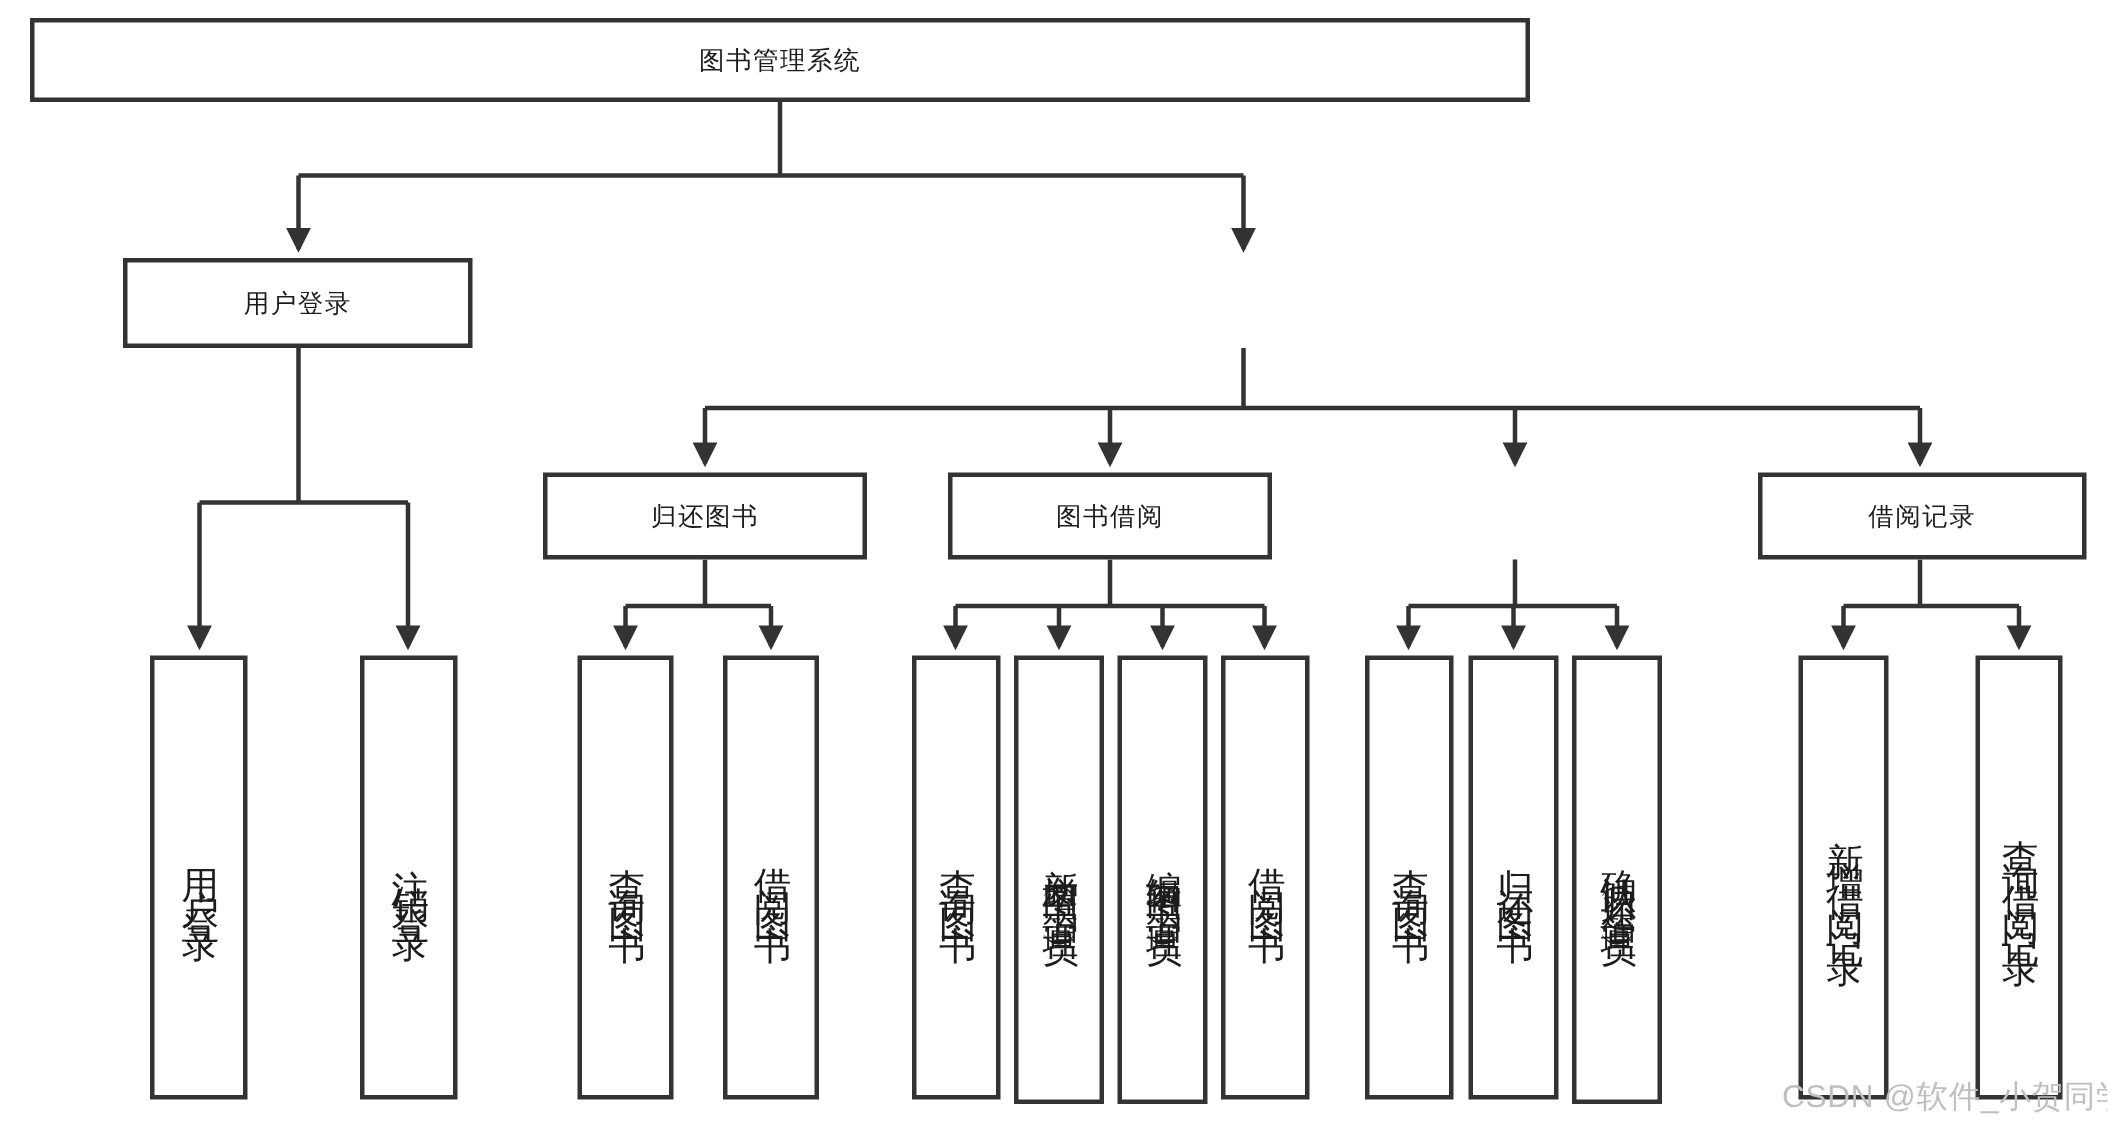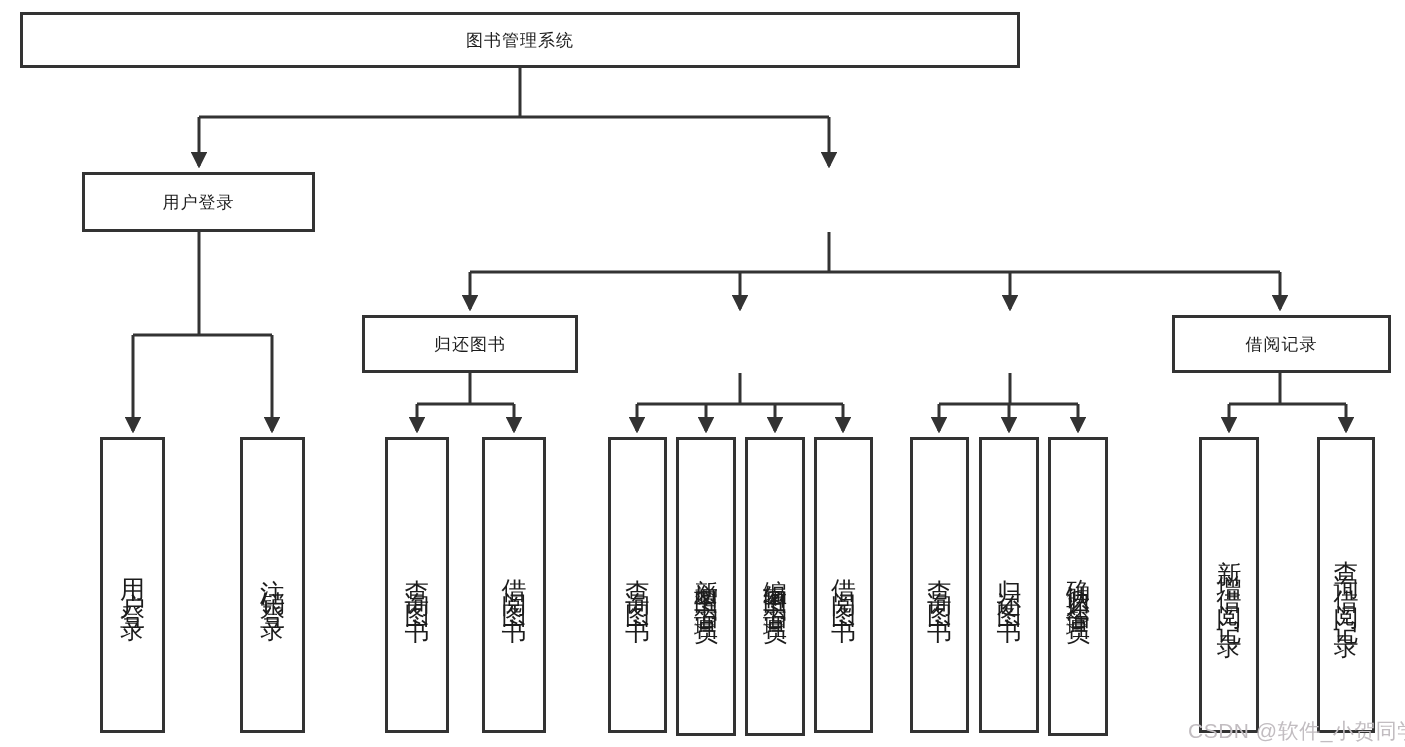--- a/index.html
+++ b/index.html
@@ -109,20 +109,23 @@
     <span>图书管理系统</span>
   </div>
 
   <div class="node" style="left:82px;top:172px;width:233px;height:60px;">
     <span>用户登录</span>
   </div>
 
   <div class="node" style="left:362px;top:315px;width:216px;height:58px;">
     <span>归还图书</span>
   </div>
+  <div class="node" style="left:632px;top:315px;width:216px;height:58px;">
+    <span>图书借阅</span>
+  </div>
   <div class="node" style="left:1172px;top:315px;width:219px;height:58px;">
     <span>借阅记录</span>
   </div>
 
   <div class="node leaf v-wide" style="left:100px;top:437px;width:65px;height:296px;">
     <span class="vtext">用户登录</span>
   </div>
   <div class="node leaf v-wide" style="left:240px;top:437px;width:65px;height:296px;">
     <span class="vtext">注销登录</span>
   </div>

